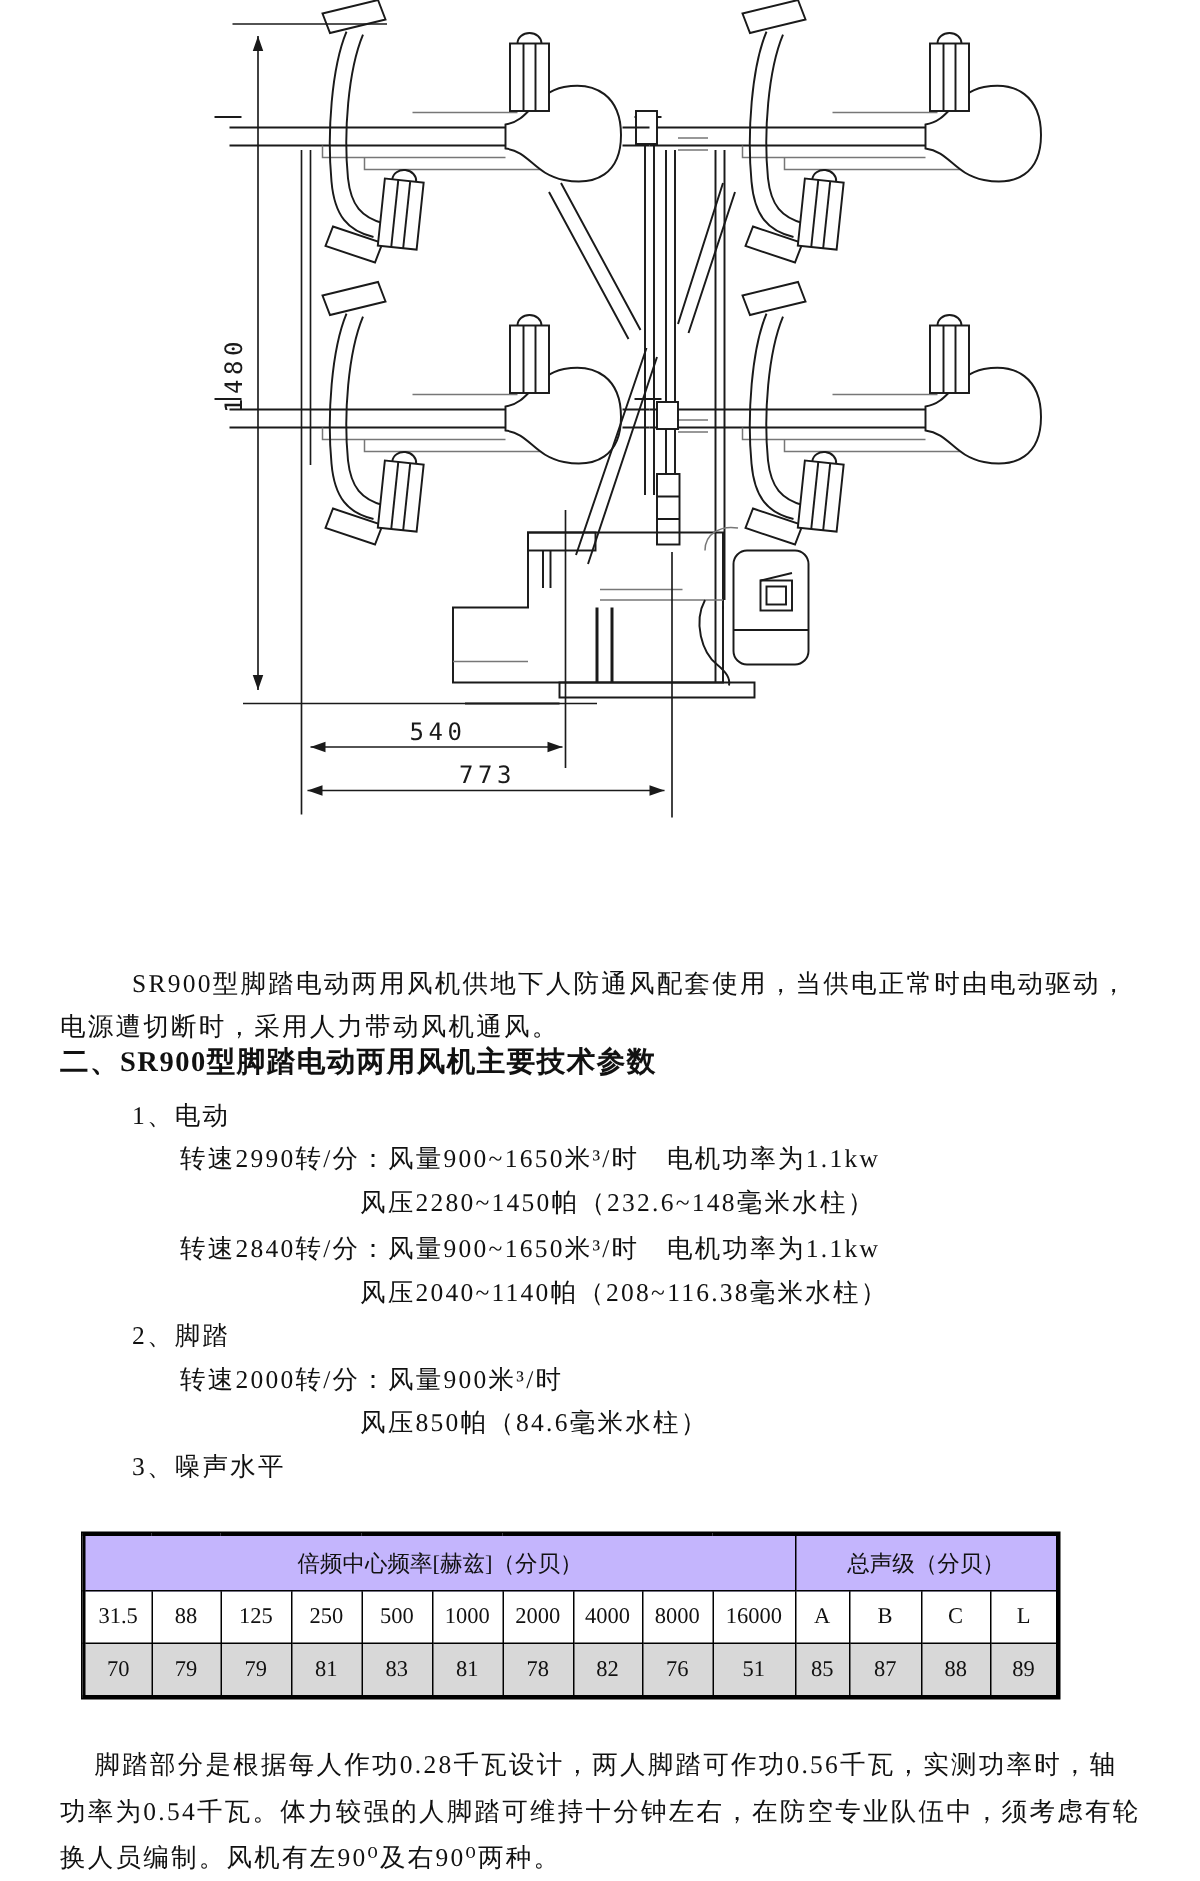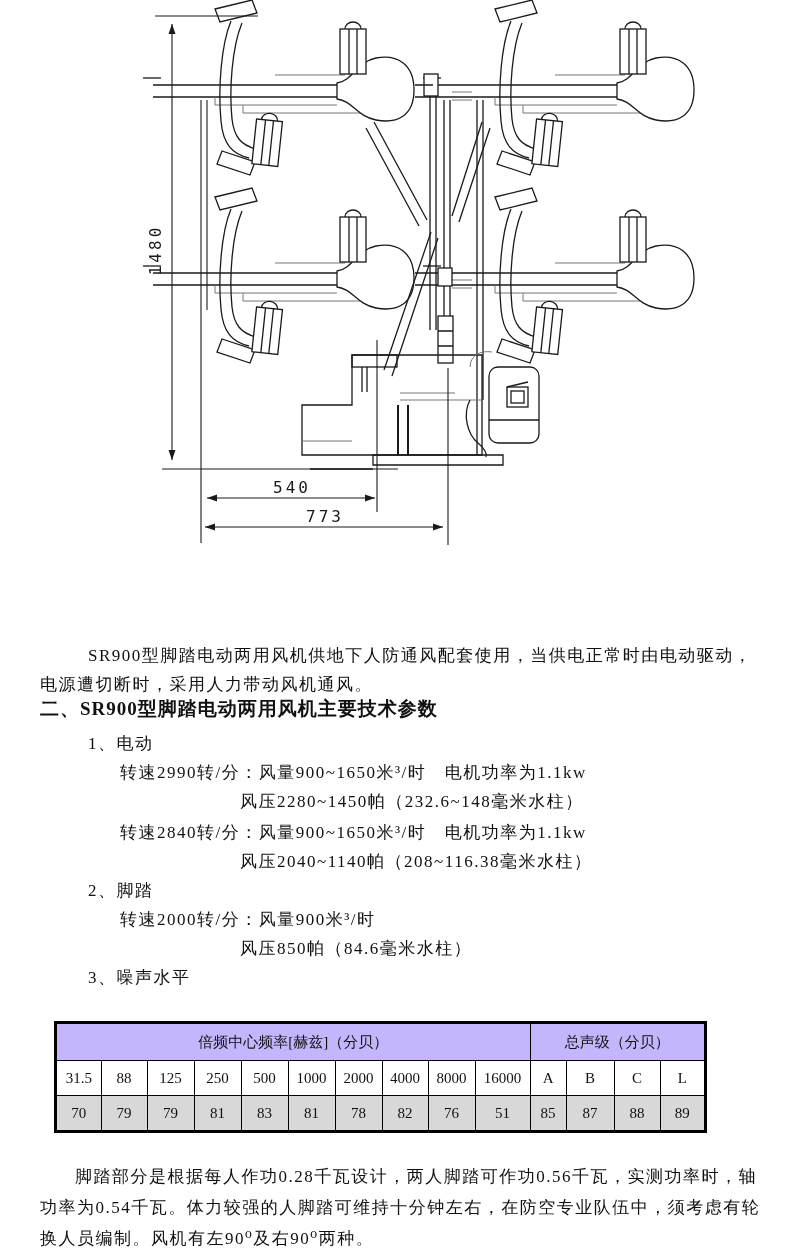--- a/index.html
+++ b/index.html
@@ -185,17 +185,17 @@
       <td>76</td>
       <td>51</td>
       <td>85</td>
       <td>87</td>
       <td>88</td>
       <td>89</td>
     </tr>
   </tbody>
     </table>
 
-  <div class="t" style="left:75px;top:1166px">脚踏部分是根据每人作功0.28千瓦设计，两人脚踏可作功0.56千瓦，实测功率时，轴</div>
+  <div class="t" style="left:63px;top:1166px">脚踏部分是根据每人作功0.28千瓦设计，两人脚踏可作功0.56千瓦，实测功率时，轴</div>
   <div class="t" style="left:40px;top:1197px">功率为0.54千瓦。体力较强的人脚踏可维持十分钟左右，在防空专业队伍中，须考虑有轮</div>
   <div class="t" style="left:40px;top:1228px">换人员编制。风机有左90⁰及右90⁰两种。</div>
 
 </div>
 
 </body></html>

